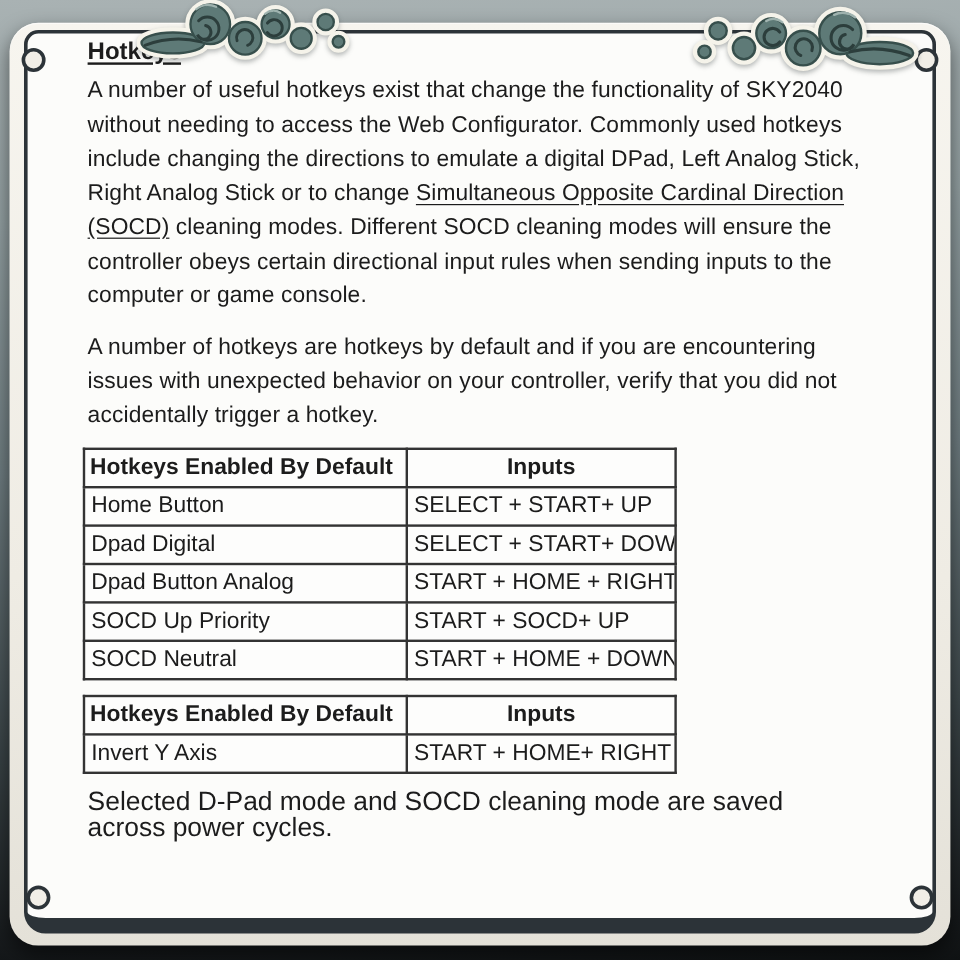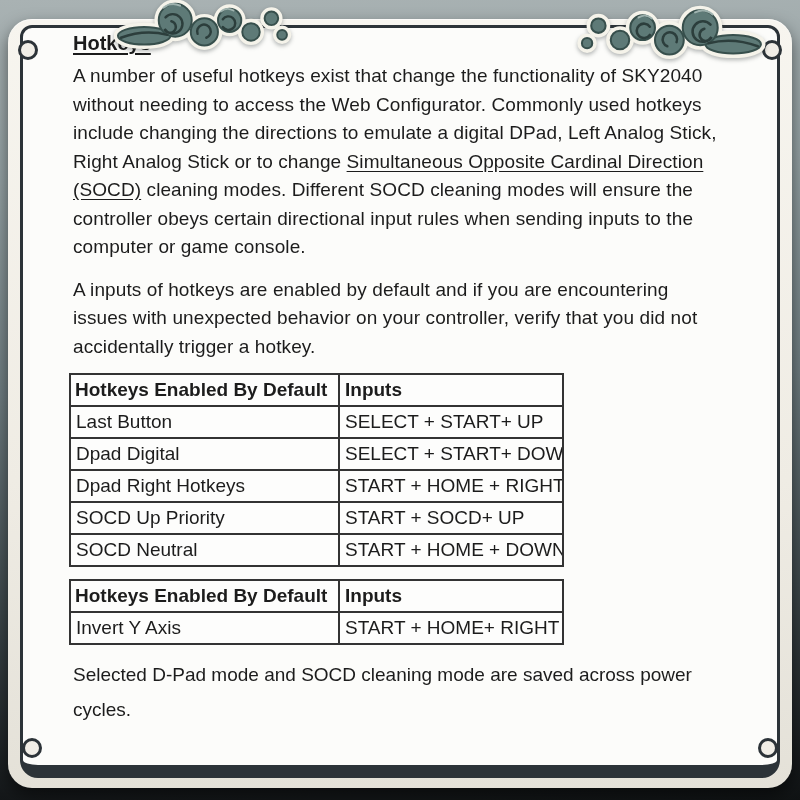--- a/index.html
+++ b/index.html
@@ -42,25 +42,25 @@
     font-size:19px;table-layout:fixed;width:482px;
     background:#fdfdfc;
     padding-left:20px;
   }
   table.hk th,table.hk td{
     border:2px solid #333;padding:2px 5px;line-height:26px;
     overflow:hidden;white-space:nowrap;
   }
   table.hk th{font-weight:bold;}
   table.hk th.c1{width:258px;text-align:left;padding-left:4px;}
-  table.hk th.c2{width:212px;text-align:left;}
+  table.hk th.c2{width:212px;text-align:center;}
   table.hk td{font-weight:normal;}
   td.indent{padding-left:14px;}
   .footer-note{
-    font-size:19px;line-height:35px;margin:2px 0 0 0;max-width:620px;
+    font-size:22px;line-height:22px;margin:2px 0 0 0;max-width:620px;
   }
   .cloud{position:absolute;filter:drop-shadow(0 2px 2px rgba(40,50,50,0.35));}
   .cloud-left{left:114px;top:-5px;width:206px;height:68px;}
   .cloud-right{left:542px;top:1px;width:228px;height:72px;}
   .corner-bump{
     position:absolute;width:14px;height:14px;border-radius:50%;
     background:#f1eee7;border:3px solid #2c3338;
   }
   .bump-tl{left:18px;top:40px;}
   .bump-tr{right:18px;top:40px;}
@@ -71,40 +71,40 @@
 <body>
 
 <div class="frame">
   <div class="inner">
     <div class="content">
 
       <h1 class="doc-title">Hotkeys</h1>
 
       <p class="para"><span>A number of useful hotkeys exist that change the functionality of SKY2040 without needing to access the Web Configurator. Commonly used hotkeys include changing the directions to emulate a digital DPad, Left Analog Stick, Right Analog Stick or to change </span><span class="underlined">Simultaneous Opposite Cardinal Direction (SOCD)</span><span> cleaning modes. Different SOCD cleaning modes will ensure the controller obeys certain directional input rules when sending inputs to the computer or game console.</span></p>
 
-      <p class="para">A inputs of hotkeys are enabled by default and if you are encountering issues with unexpected behavior on your controller, verify that you did not accidentally trigger a hotkey.</p>
+      <p class="para">A number of hotkeys are hotkeys by default and if you are encountering issues with unexpected behavior on your controller, verify that you did not accidentally trigger a hotkey.</p>
 
       <table class="hk">
         <thead>
           <tr>
             <th class="c1">Hotkeys Enabled By Default</th>
             <th class="c2">Inputs</th>
           </tr>
         </thead>
         <tbody>
           <tr>
-            <td>Last Button</td>
+            <td>Home Button</td>
             <td>SELECT + START+ UP</td>
           </tr>
           <tr>
             <td>Dpad Digital</td>
             <td>SELECT + START+ DOWN</td>
           </tr>
           <tr>
-            <td>Dpad Right Hotkeys</td>
+            <td>Dpad Button Analog</td>
             <td>START + HOME + RIGHT</td>
           </tr>
           <tr>
             <td>SOCD Up Priority</td>
             <td>START + SOCD+ UP</td>
           </tr>
           <tr>
             <td>SOCD Neutral</td>
             <td>START + HOME + DOWN</td>
           </tr>

